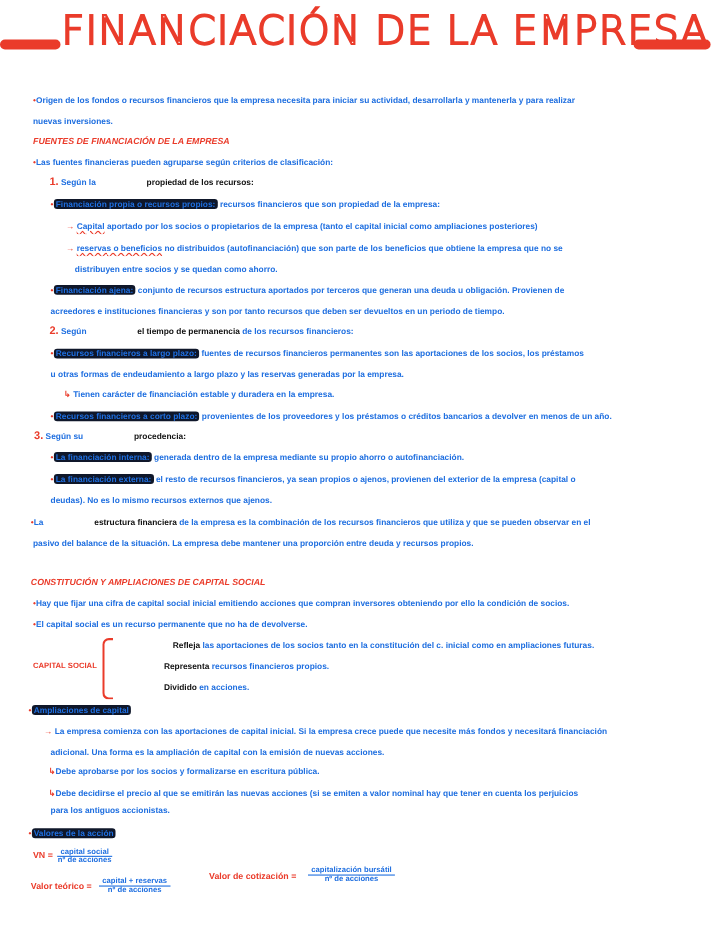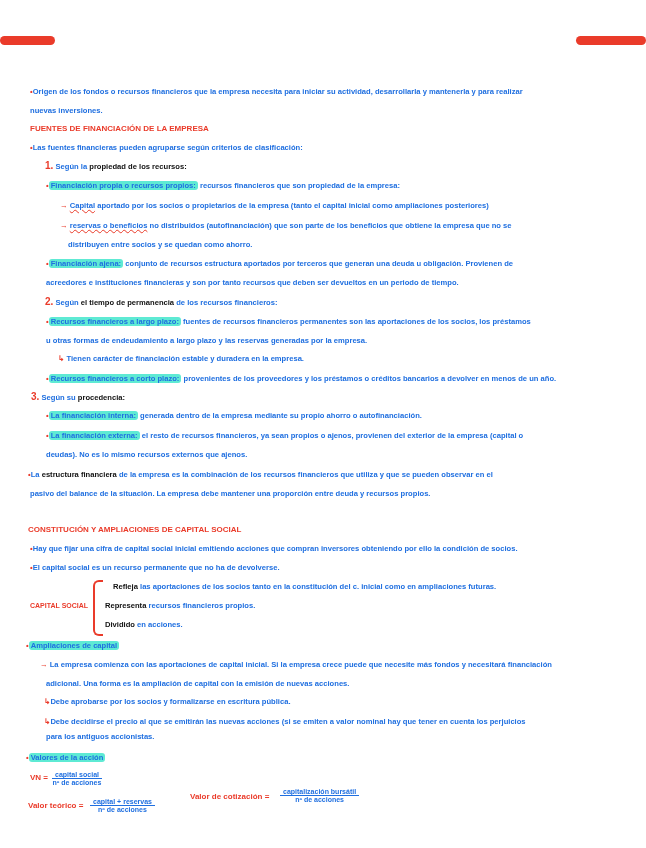--- a/index.html
+++ b/index.html
@@ -6,38 +6,39 @@
   body { width:646px; height:848px; position:relative; overflow:hidden;
          font-family:"Liberation Sans", sans-serif; }
   .title-bar { position:absolute; top:6px; left:0; width:646px; height:60px; }
   .title-line { position:absolute; top:30px; height:9px; background:#ea3b2a; border-radius:5px; }
   .title-line.l { left:0; width:55px; }
   .title-line.r { right:0; width:70px; }
   .title-text { position:absolute; left:56px; top:2px; width:520px; text-align:center;
       font-family:"DejaVu Sans", sans-serif; font-size:36px; letter-spacing:1px;
       color:#fff; -webkit-text-stroke:2px #ea3b2a; font-weight:300; white-space:nowrap; }
   .line { position:absolute; font-size:7.6px; line-height:10px; color:#1f6fe0; white-space:nowrap; font-weight:bold; }
-  .blk { color:#111; }
-  .hl { background:#5eead4; border-radius:3px; padding:0 2px; }
+  .blk { color:#111;margin-left:44px; }
+  .hl { background:#0f172a; border-radius:3px; padding:0 2px; }
   .bullet { color:#ea3b2a; }
   .wavy { text-decoration:underline wavy #ea3b2a;text-align:center; }
-  .heading { position:absolute; font-size:8px; color:#ea3b2a; font-weight:bold; white-space:nowrap; }
+  .heading { position:absolute; font-size:8px; color:#ea3b2a; font-weight:bold; white-space:nowrap;font-style:italic; }
   .num { color:#ea3b2a; font-size:10px; }
   .brace { position:absolute; left:93px; top:580px; width:8px; height:52px;
       border-left:2px solid #ea3b2a; border-top:2px solid #ea3b2a; border-bottom:2px solid #ea3b2a;
       border-radius:6px 0 0 6px; }
   .frac { position:absolute; display:inline-flex; flex-direction:column; align-items:center; font-size:7px; color:#1f6fe0; font-weight:bold; }
   .frac .n { border-bottom:1.5px solid #1f6fe0; padding:0 3px; }
   .flabel { position:absolute; font-size:8px; color:#ea3b2a; font-weight:bold; white-space:nowrap; }
 </style>
 </head>
 <body>
 
 <div class="title-bar">
   <div class="title-line l"></div>
+  <div class="title-text">FINANCIACIÓN DE LA EMPRESA</div>
   <div class="title-line r"></div>
 </div>
 
 <div class="line" style="left:30px;top:87px"><span class="bullet">•</span><span>Origen de los fondos o recursos financieros que la empresa necesita para iniciar su actividad, desarrollarla y mantenerla y para realizar</span></div>
 <div class="line" style="left:30px;top:106px">nuevas inversiones.</div>
 
 <div class="heading" style="left:30px;top:124px">FUENTES DE FINANCIACIÓN DE LA EMPRESA</div>
 <div class="line" style="left:30px;top:143px"><span class="bullet">•</span><span>Las fuentes financieras pueden agruparse según criterios de clasificación:</span></div>
 
 <div class="line" style="left:45px;top:161px"><span class="num">1.</span> <span>Según la</span> <span class="blk">propiedad de los recursos:</span></div>

